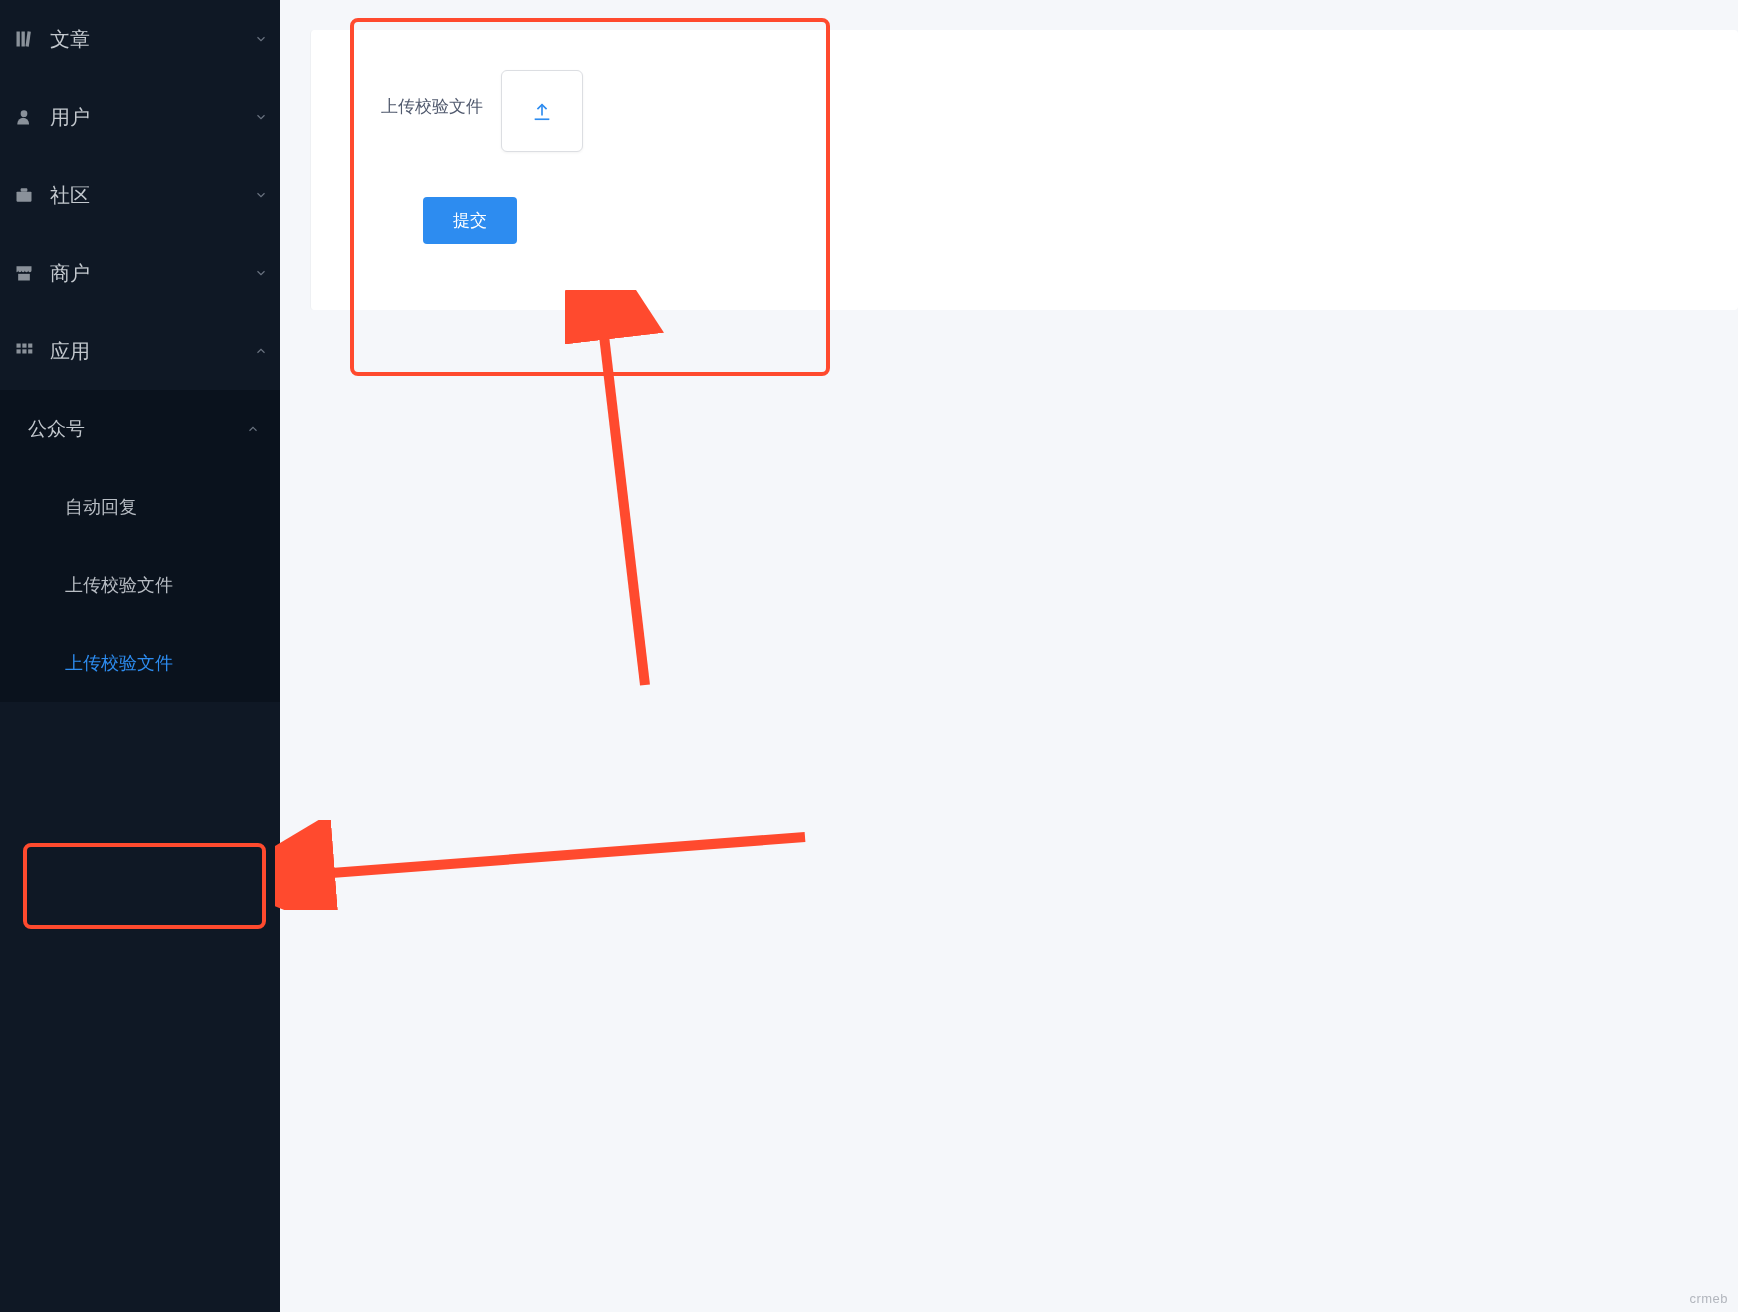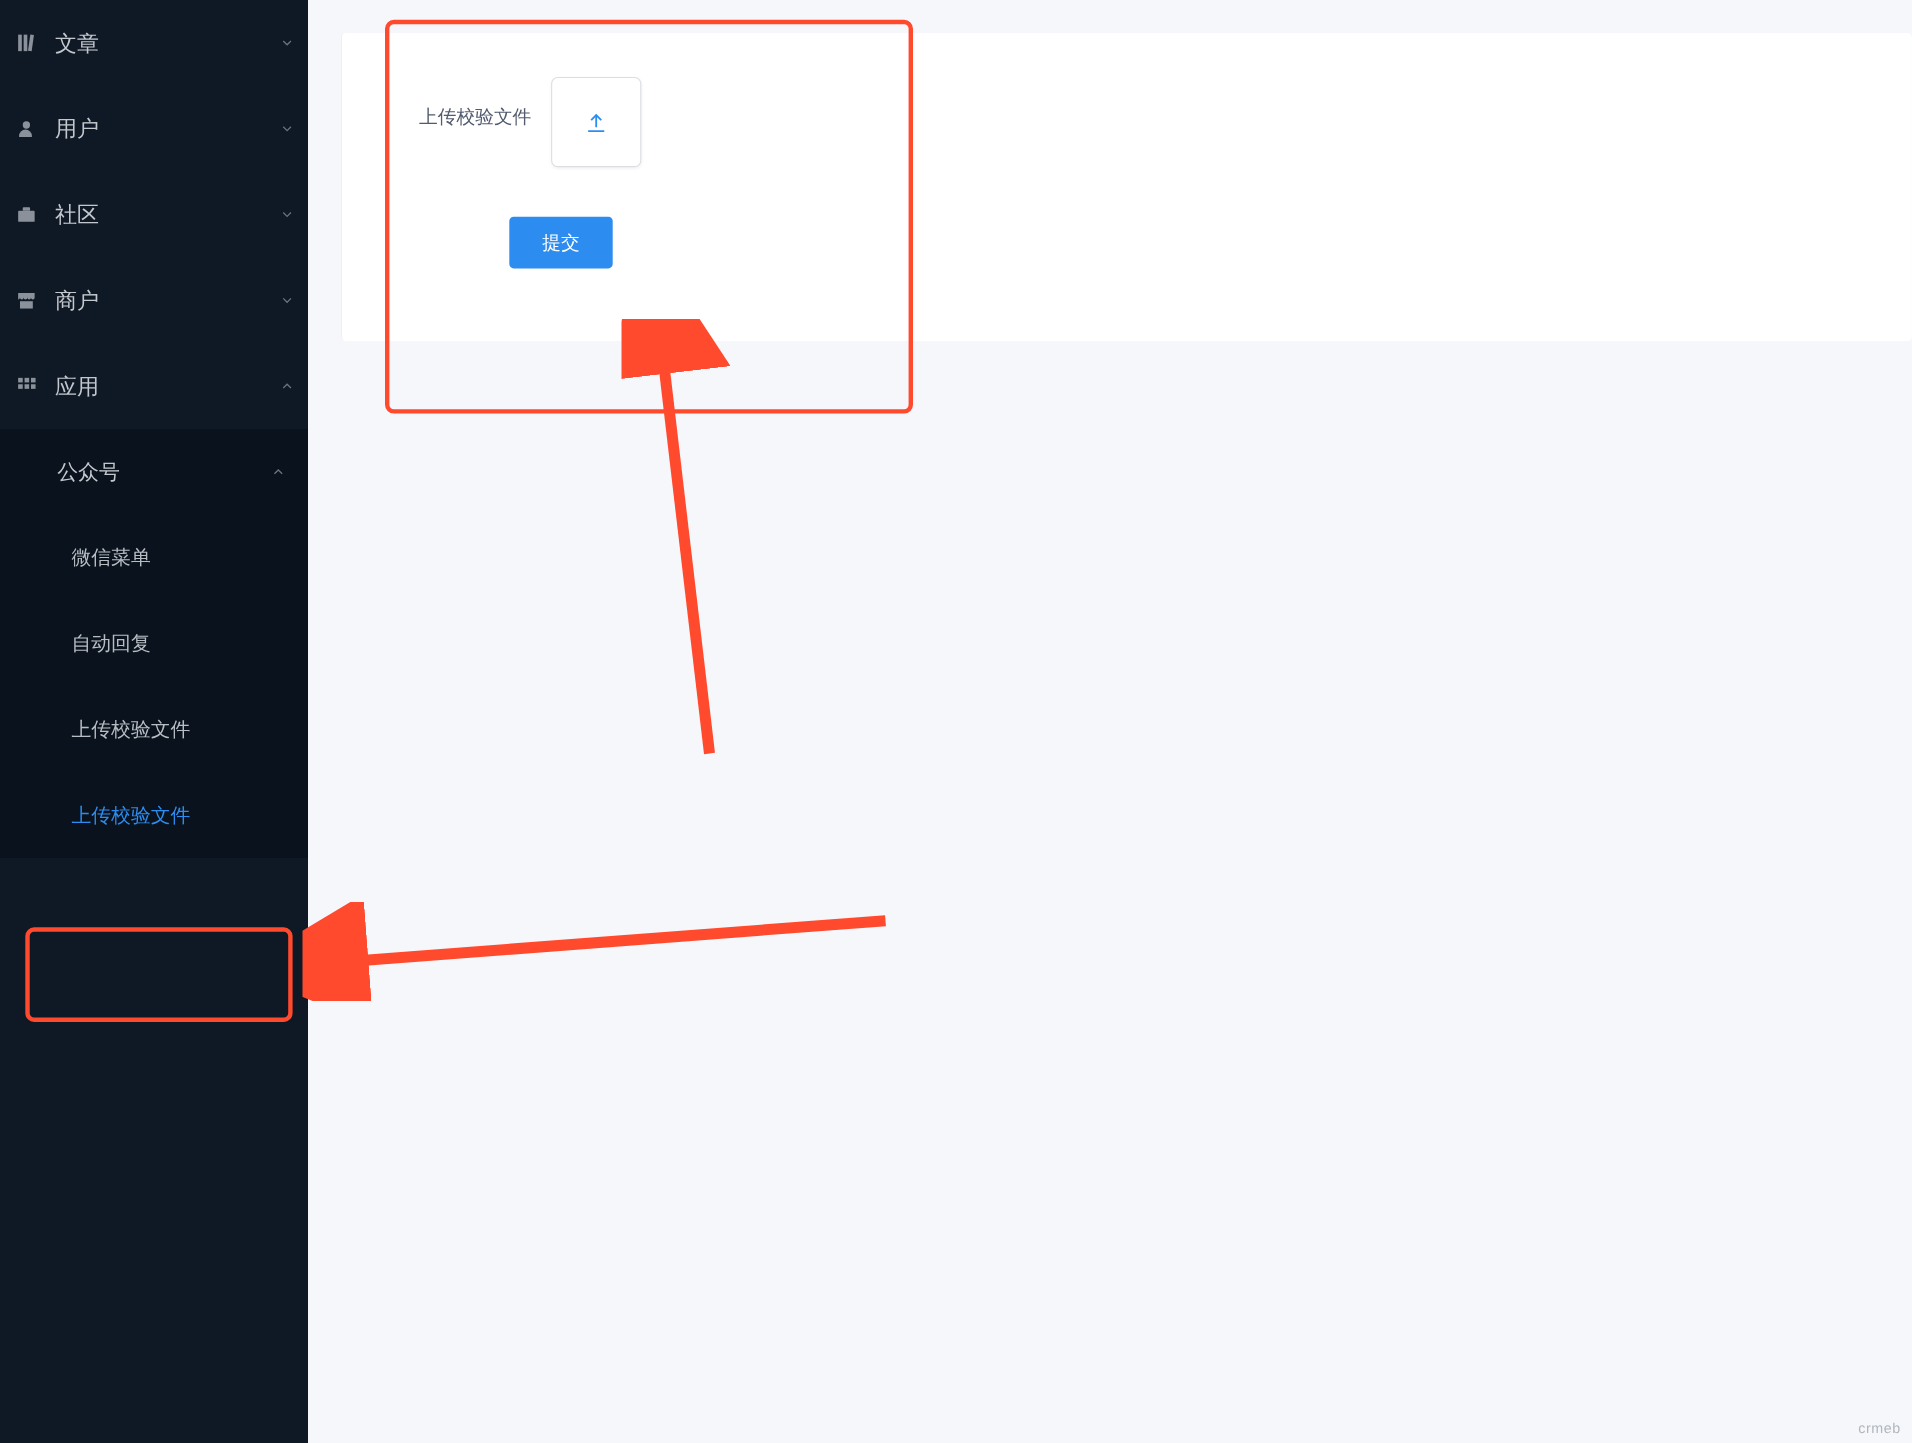--- a/index.html
+++ b/index.html
@@ -55,21 +55,21 @@
       align-items: center;
     }
     
     .sidebar-subsection {
       background: #0a121d;
     }
     
     .sidebar-subheader {
       display: flex;
       align-items: center;
-      padding: 0 20px 0 52px;
+      padding: 0 20px 0 28px;
       height: 78px;
       cursor: pointer;
       font-size: 19px;
       color: #c3c8ce;
     }
     
     .sidebar-subheader .chevron {
       margin-left: auto;
       color: #6a7380;
       display: flex;
@@ -145,21 +145,21 @@
       justify-content: center;
       cursor: pointer;
       box-shadow: 0 1px 3px rgba(0,0,0,0.05);
     }
     
     .upload-icon {
       color: #2d8cf0;
     }
     
     .submit-row {
-      margin-left: 112px;
+      margin-left: 72px;
     }
     
     .btn-primary {
       background: #2d8cf0;
       color: #fff;
       border: none;
       padding: 12px 30px;
       border-radius: 4px;
       font-size: 17px;
       cursor: pointer;
@@ -294,23 +294,20 @@
 
     <div class="sidebar-subheader">
       <span>公众号</span>
       <span class="chevron">
         <svg width="14" height="14" viewBox="0 0 24 24" fill="none" stroke="currentColor" stroke-width="2">
             <polyline points="18 15 12 9 6 15"></polyline>
           </svg>
       </span>
     </div>
 
-    <div class="sidebar-subitem">
-      <span>微信菜单</span>
-    </div>
 
 
     <div class="sidebar-subitem">
       <span>自动回复</span>
     </div>
 
     <div class="sidebar-subitem">
       <span>上传校验文件</span>
     </div>
 

